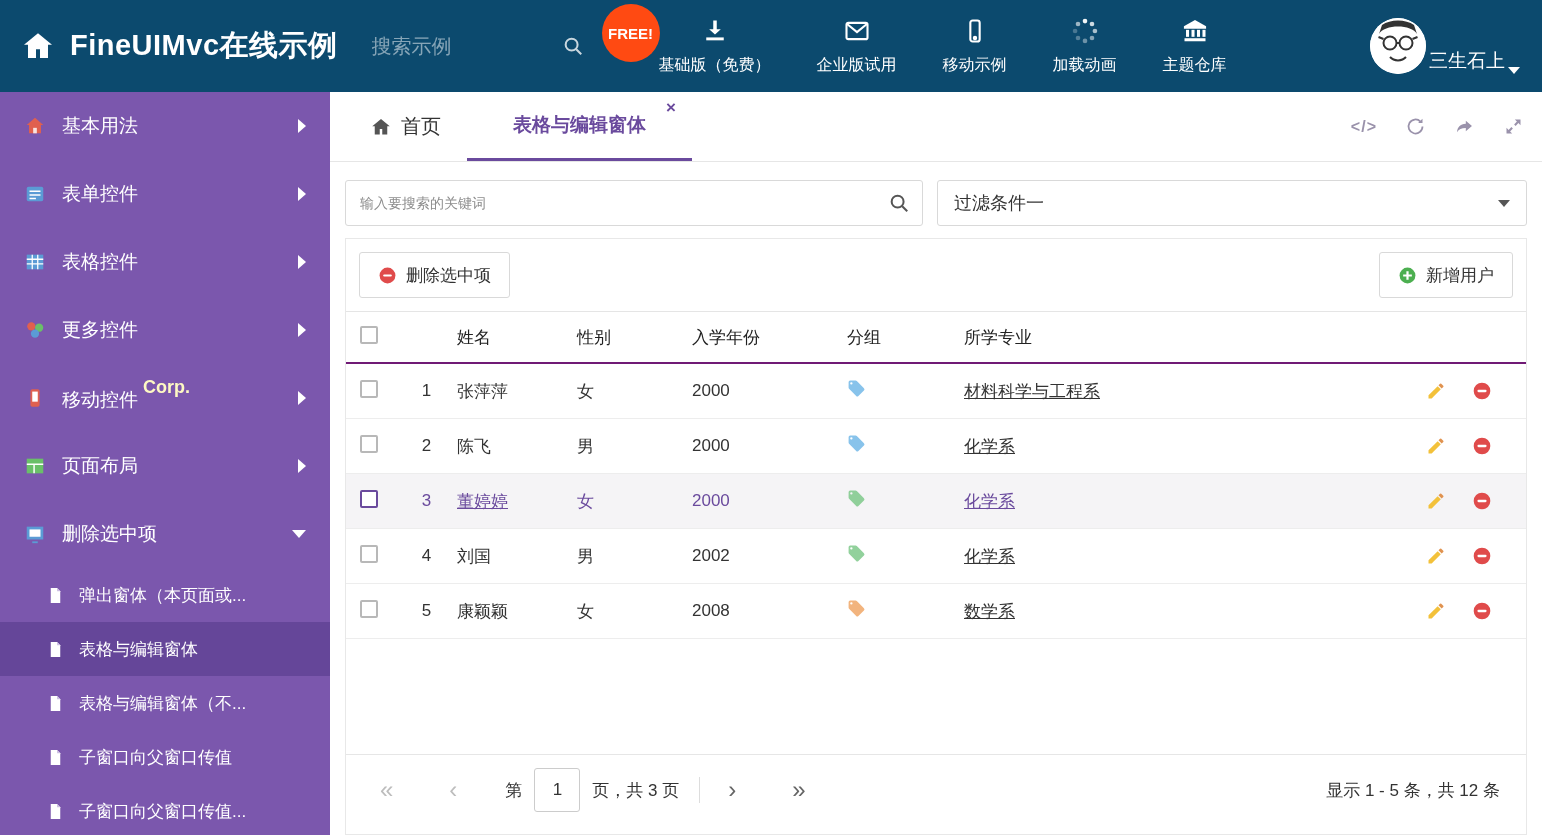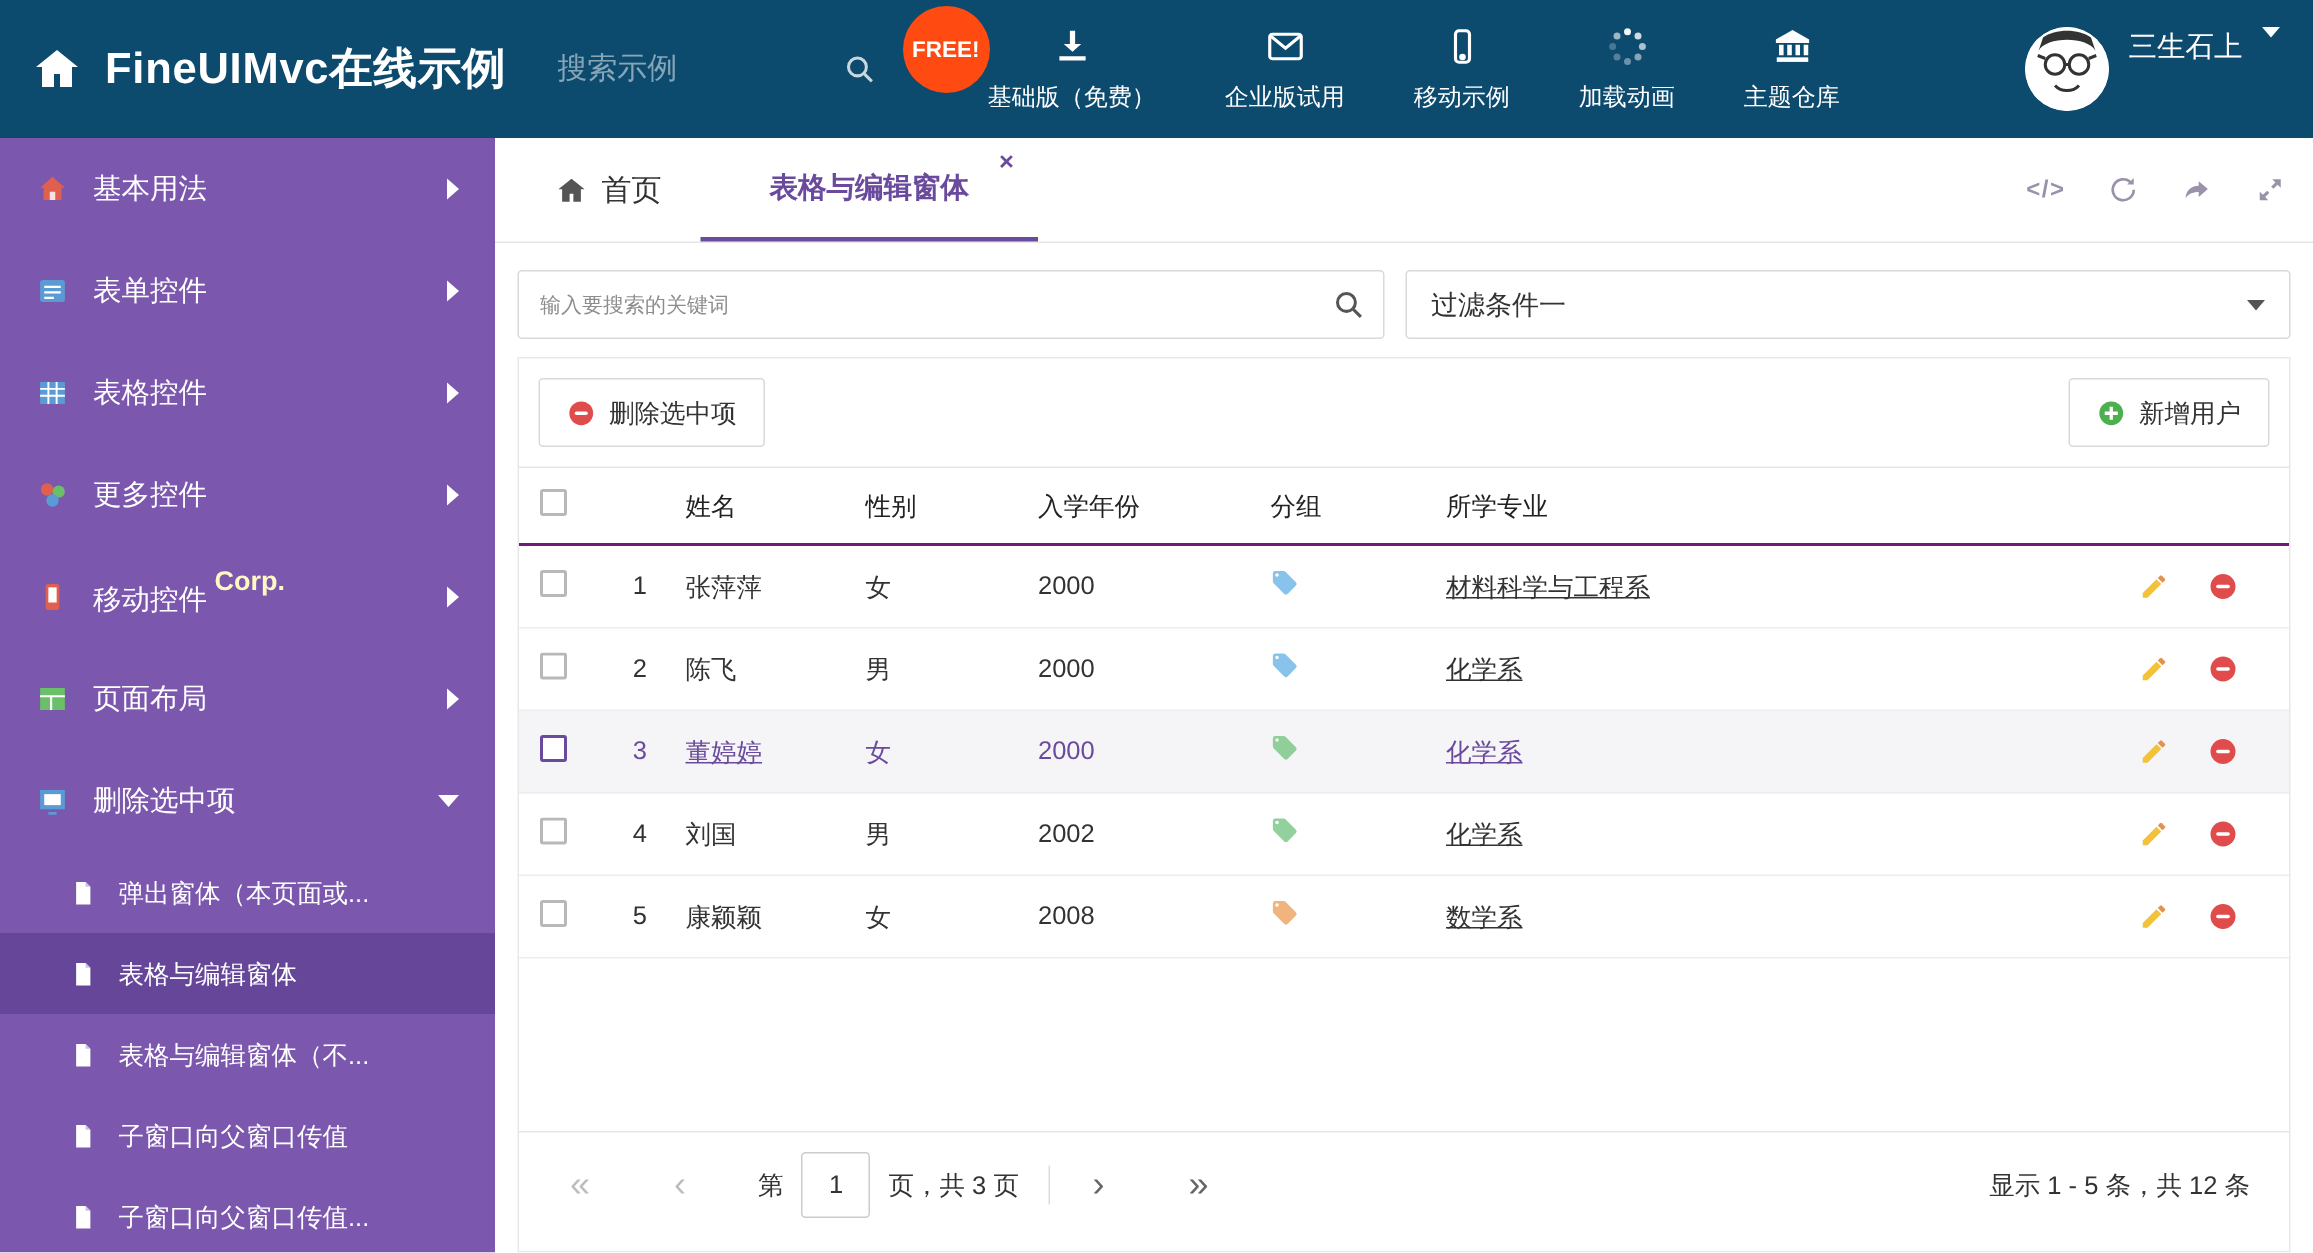--- a/index.html
+++ b/index.html
@@ -17,21 +17,21 @@
   .hsearch input::placeholder{color:rgba(255,255,255,.5)}
   .hsearch svg{width:22px;height:22px;opacity:.78;flex-shrink:0}
   .hnav{display:flex;margin-left:52px}
   .hnav-item{position:relative;display:flex;flex-direction:column;align-items:center;justify-content:center;
     gap:10px;height:88px;padding:0 23px;cursor:pointer}
   .hnav-item svg{width:28px;height:28px;display:block}
   .hnav-label{font-size:16px;white-space:nowrap}
   .free-badge{position:absolute;left:-34px;top:2px;width:58px;height:58px;border-radius:50%;
     background:#ff4a12;display:flex;align-items:center;justify-content:center;
     font-size:15px;font-weight:bold;color:#fff;z-index:3}
-  .huser{margin-left:auto;display:flex;align-items:flex-start;gap:13px;cursor:pointer}
+  .huser{margin-left:auto;display:flex;align-items:flex-end;gap:3px;cursor:pointer}
   .avatar{width:56px;height:56px;border-radius:50%;background:#fff;overflow:hidden;flex-shrink:0}
   .avatar svg{width:56px;height:56px;display:block}
   .huser-name{font-size:19px;white-space:nowrap}
   .caret-down{width:0;height:0;border-left:6px solid transparent;border-right:6px solid transparent;
     border-top:7px solid #fff}
 
   
   .layout{display:flex;height:743px}
 
   

